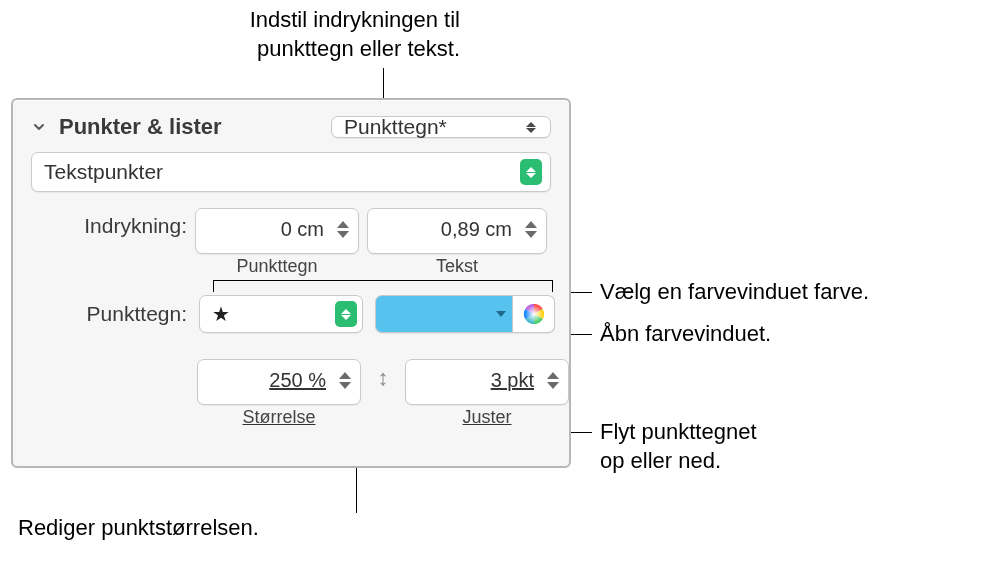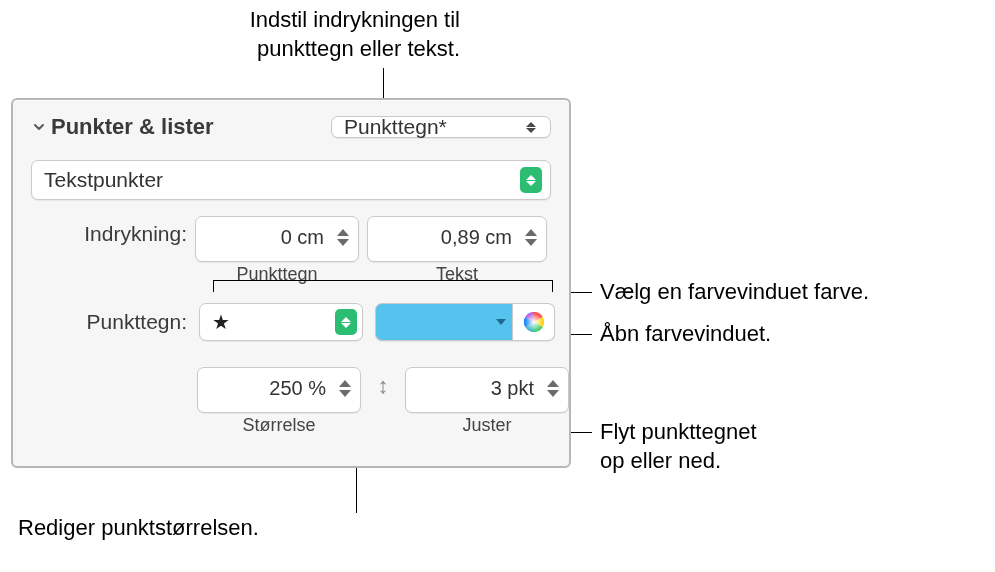--- a/index.html
+++ b/index.html
@@ -31,21 +31,21 @@
     width: 560px;
     height: 370px;
     border: 2px solid #b7b7b7;
     border-radius: 6px;
     background: #f6f6f6;
     box-shadow: inset 0 1px 0 #fff;
     padding: 14px 18px 18px 18px;
   }
 
   .row { display: flex; align-items: center; }
-  .section-header { margin-bottom: 20px; gap: 4px; }
+  .section-header { margin-bottom: 12px; gap: 12px; }
 
   .discl-icon svg { display: block; }
 
   .section-title {
     font-weight: 700;
     font-size: 22px;
     color: #3a3a3a;
   }
 
   .popup, .stepper, .bullet-popup, .color-swatch, .color-wheel-btn {
@@ -174,20 +174,21 @@
     border-bottom-left-radius: 0;
     border-left: none;
     justify-content: center;
   }
 
   .size-row {
     display: grid;
     grid-template-columns: 156px 164px 24px 164px;
     column-gap: 10px;
     align-items: start;
+    text-decoration: underline;
   }
   .size-row .spacer { padding-top: 6px; text-align: center; }
   .vdrag-icon {
     display:inline-block;
     color:#8a8a8a;
     font-size: 22px;
   }
 
   
   .bracket {

